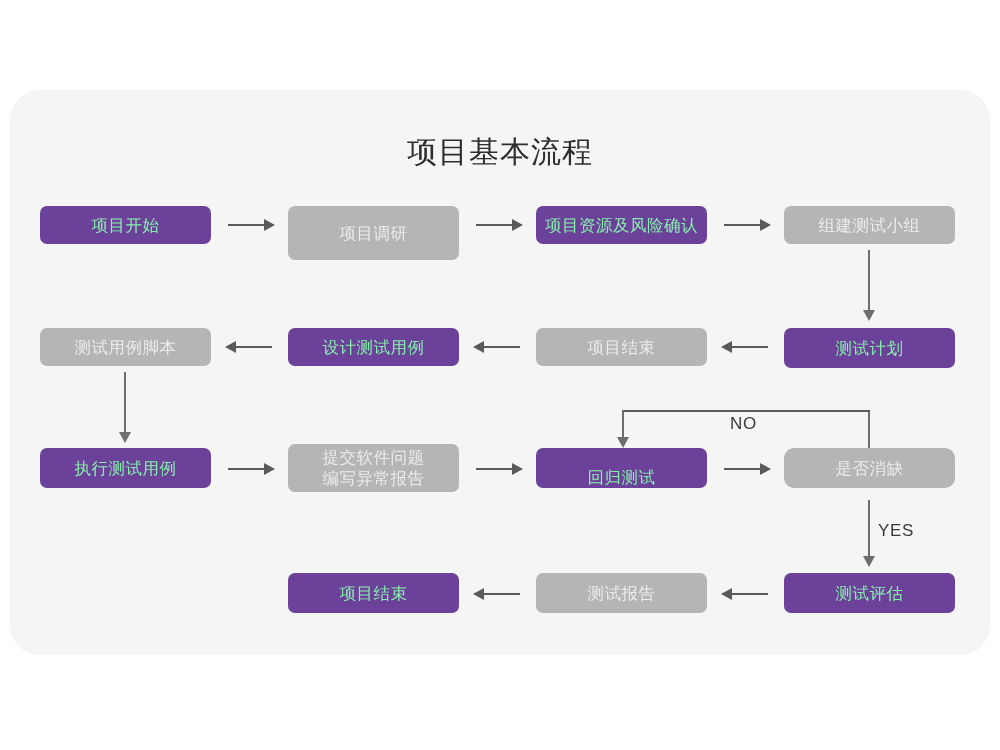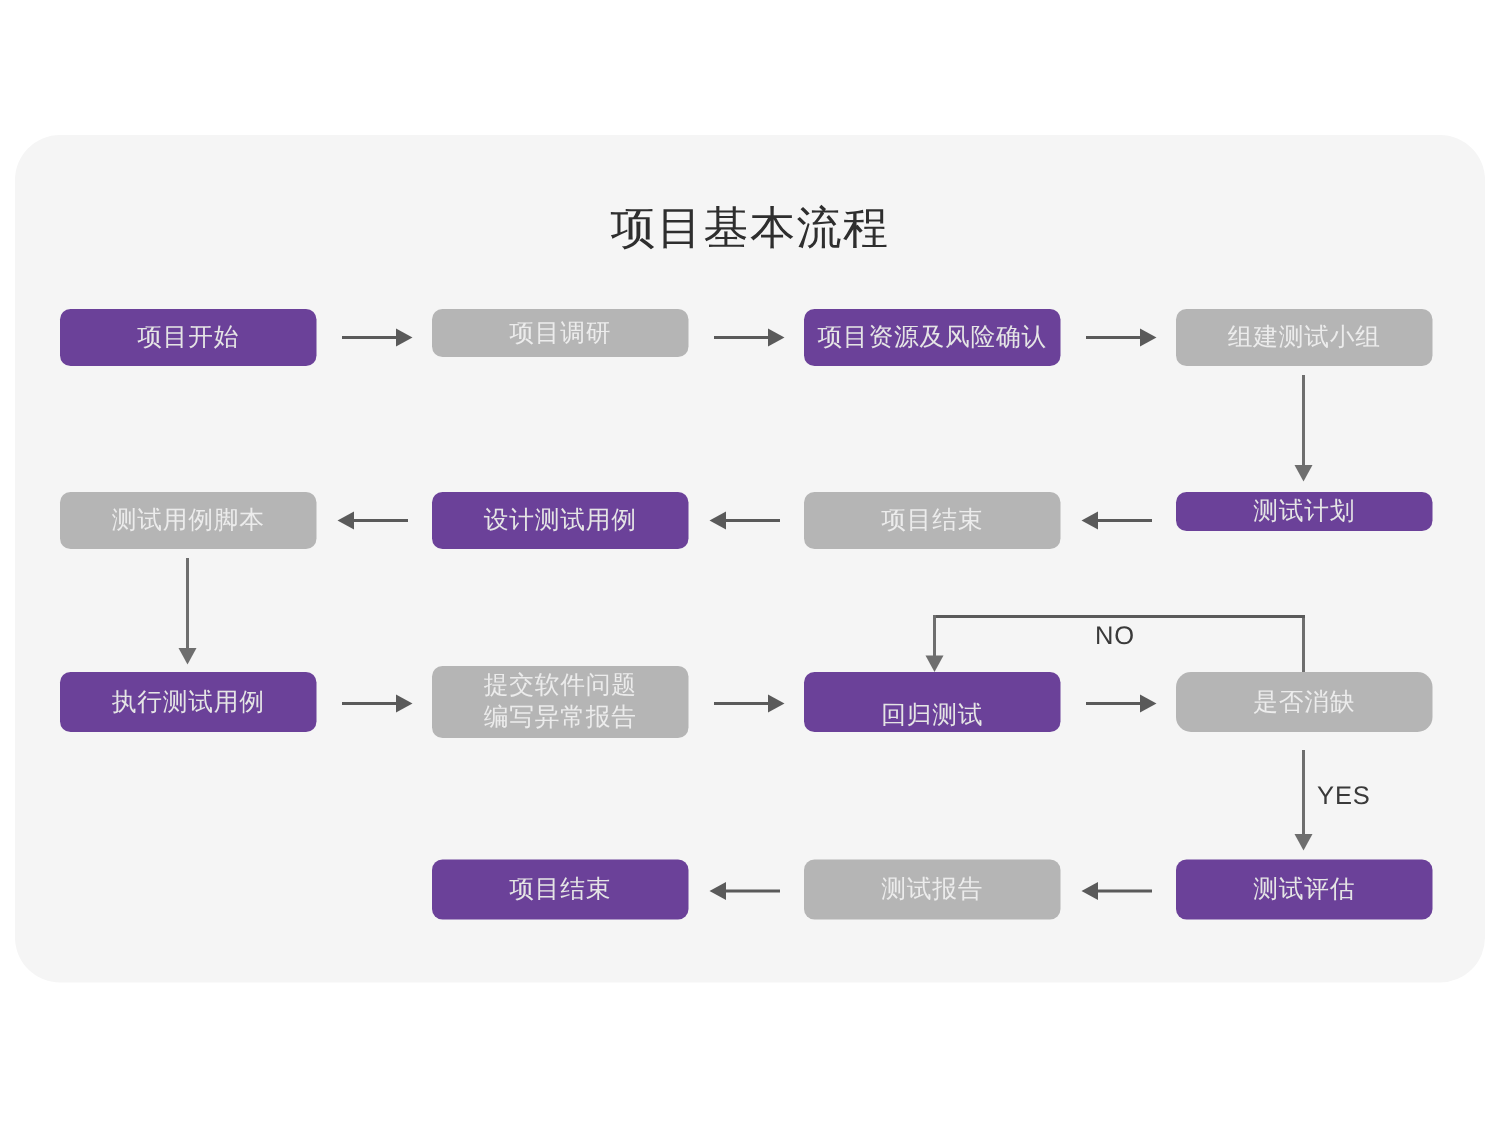--- a/index.html
+++ b/index.html
@@ -47,21 +47,21 @@
     align-items: center;
     justify-content: center;
     text-align: center;
     font-size: 16.5px;
     line-height: 21px;
     letter-spacing: 0.5px;
     user-select: none;
   }
   .node.purple {
     background: #6B4199;
-    color: #e5e5e5;
+    color: #86efac;
   }
   .node.gray {
     background: #b5b5b5;
     color: #ececec;
   }
   .node .lines {
     display: block;
   }
   .node .lines span {
     display: block;
@@ -112,21 +112,21 @@
 
   <div class="title">项目基本流程</div>
 
   <div class="node purple" style="left:40px;  top:206px; width:171px; height:38px;">
     <span>项目开始</span>
   </div>
 
   <div class="arrow-h" style="left:228px; top:224px; width:38px;"></div>
   <div class="head head-right" style="left:264px; top:219px;"></div>
 
-  <div class="node gray" style="left:288px; top:206px; width:171px; height:32px;">
+  <div class="node gray" style="left:288px; top:206px; width:171px; height:54px;">
     <span>项目调研</span>
   </div>
 
   <div class="arrow-h" style="left:476px; top:224px; width:38px;"></div>
   <div class="head head-right" style="left:512px; top:219px;"></div>
 
   <div class="node purple" style="left:536px; top:206px; width:171px; height:38px;">
     <span>项目资源及风险确认</span>
   </div>
 
@@ -154,21 +154,21 @@
   <div class="arrow-h" style="left:482px; top:346px; width:38px;"></div>
   <div class="head head-left" style="left:473px; top:341px;"></div>
 
   <div class="node gray" style="left:536px; top:328px; width:171px; height:38px;">
     <span>项目结束</span>
   </div>
 
   <div class="arrow-h" style="left:730px; top:346px; width:38px;"></div>
   <div class="head head-left" style="left:721px; top:341px;"></div>
 
-  <div class="node purple" style="left:784px; top:328px; width:171px; height:26px;">
+  <div class="node purple" style="left:784px; top:328px; width:171px; height:40px;">
     <span>测试计划</span>
   </div>
 
   <div class="arrow-v" style="left:124px; top:372px; height:62px;"></div>
   <div class="head head-down" style="left:119px; top:432px;"></div>
 
   <div class="arrow-v" style="left:868px; top:410px; height:38px;"></div>
   <div class="arrow-h" style="left:622px; top:410px; width:248px;"></div>
   <div class="arrow-v" style="left:622px; top:410px; height:30px;"></div>
   <div class="head head-down" style="left:617px; top:437px;"></div>

